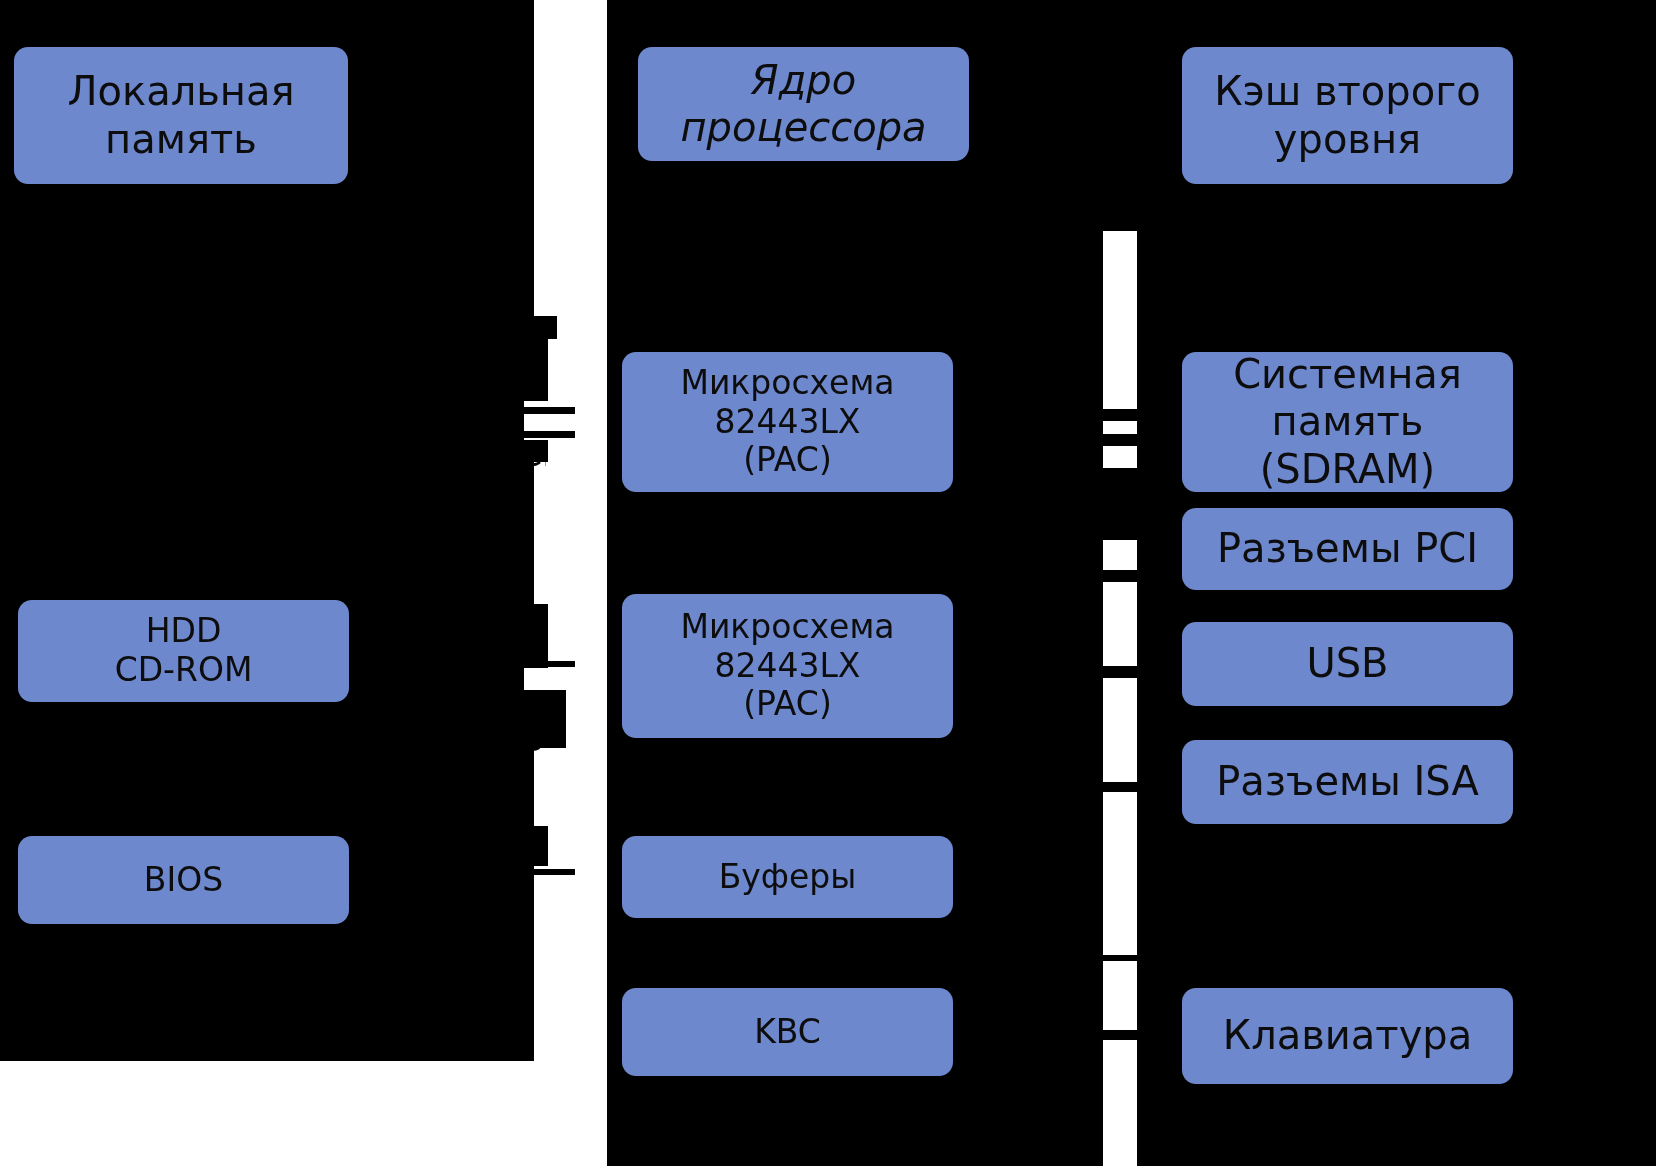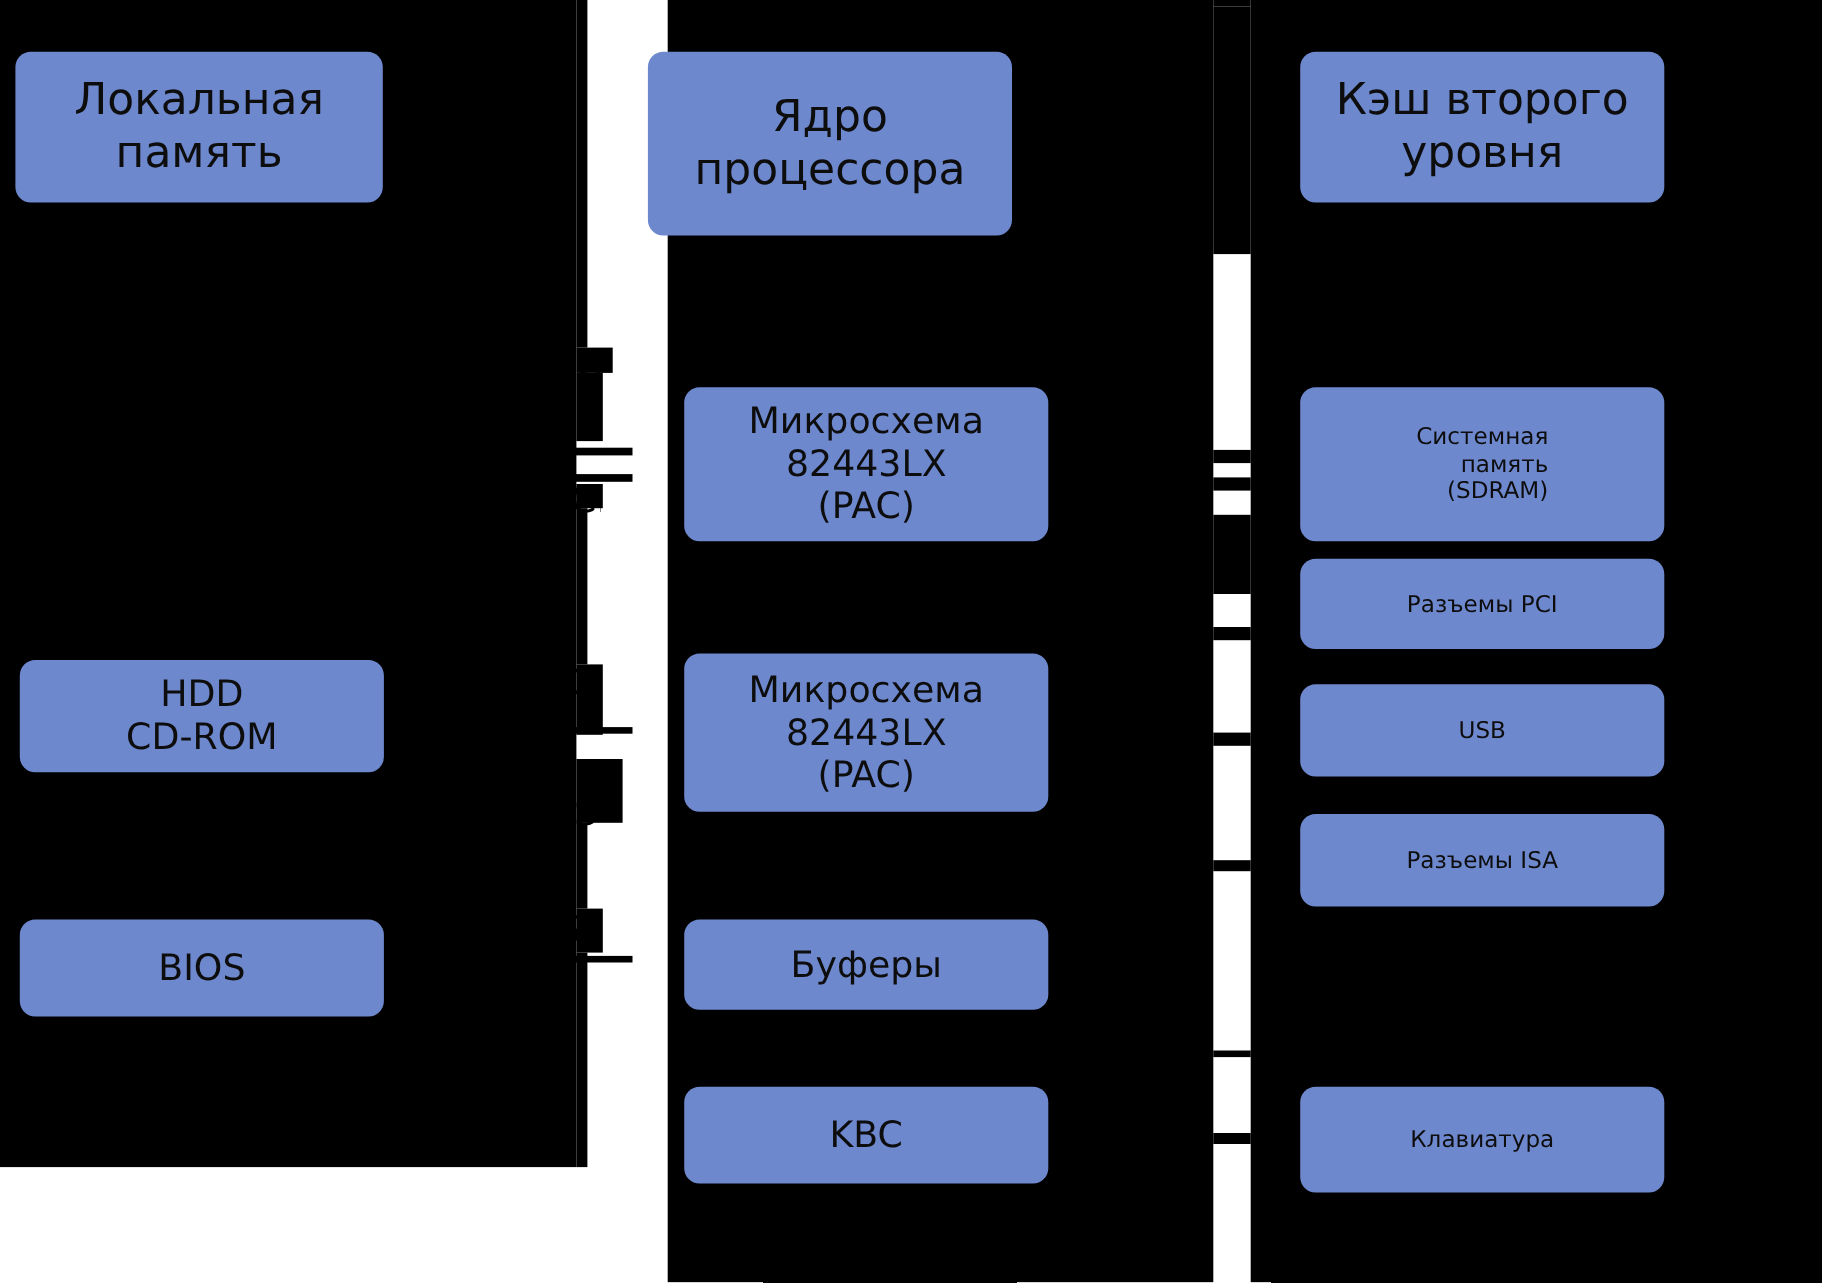--- a/index.html
+++ b/index.html
@@ -33,21 +33,21 @@
     display:flex;align-items:center;justify-content:center;
     text-align:center;
     line-height:1.18;
     font-weight:400;
     white-space:pre-line;
     box-sizing:border-box;
     padding:2px 6px;
   }
   .f-lg{font-size:40px;}
   .f-md{font-size:33px;}
-  .f-sm{font-size:21px;text-align:right;}
+  .f-sm{font-size:40px;}
 
   
   .buslabel{
     position:absolute;
     color:#000000;
     font-size:34px;
     line-height:1;
     white-space:nowrap;
     overflow:hidden;
   }
@@ -97,21 +97,21 @@
 
   <div class="box f-lg" style="left:14px;top:47px;width:334px;height:137px;">Локальная
 память</div>
 
 
   <div class="box f-md" style="left:18px;top:600px;width:331px;height:102px;">HDD
 CD-ROM</div>
 
   <div class="box f-md" style="left:18px;top:836px;width:331px;height:88px;">BIOS</div>
 
-  <div class="box f-lg" style="left:589px;top:47px;width:331px;height:167px;">Ядро
+  <div class="box f-lg" style="left:638px;top:47px;width:331px;height:114px;font-style:italic;">Ядро
 процессора</div>
 
   <div class="box f-md" style="left:622px;top:352px;width:331px;height:140px;">Микросхема
 82443LX
 (PAC)</div>
 
   <div class="box f-md" style="left:622px;top:594px;width:331px;height:144px;">Микросхема
 82443LX
 (PAC)</div>
 

